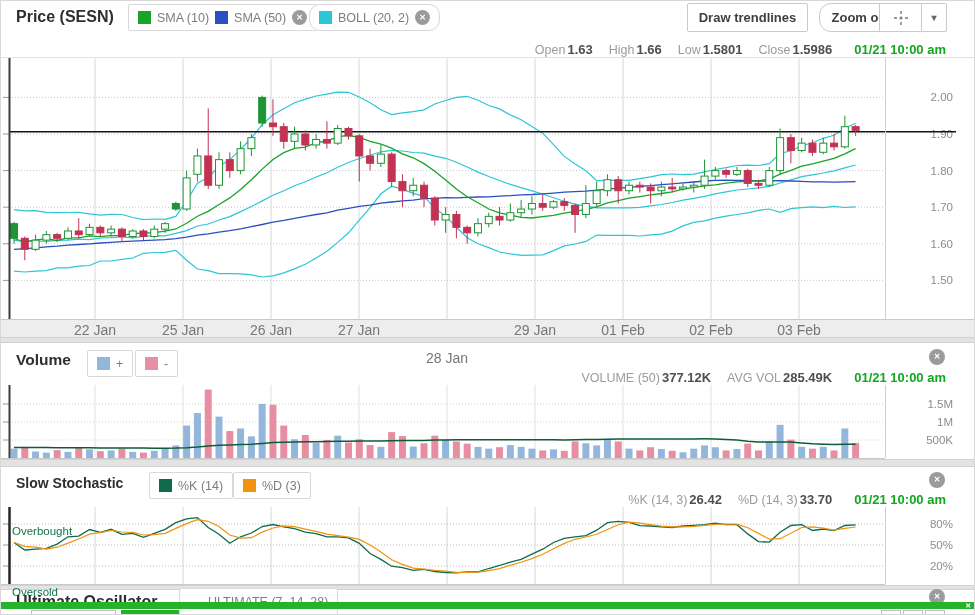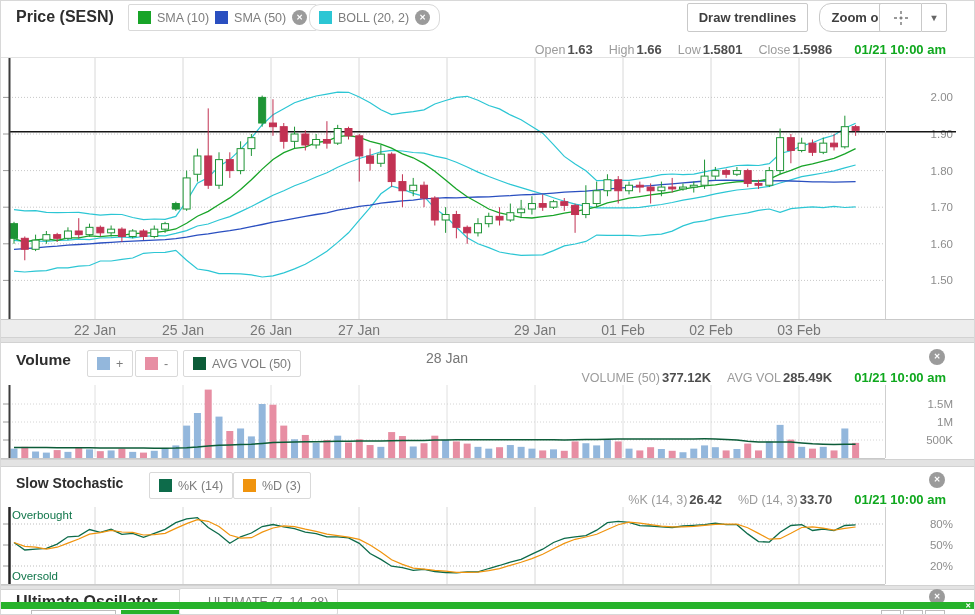--- a/index.html
+++ b/index.html
@@ -63,21 +63,21 @@
                  background:#ededed; border-top:1px solid #c9c9c9; }
   #price-xaxis span { position:absolute; top:2px; width:60px; margin-left:-30px;
                       text-align:center; font-size:14px; color:#767676; }
 
   .divider { position:absolute; left:0; width:975px; background:#e3e3e3;
              border-top:1px solid #d2d2d2; border-bottom:1px solid #d2d2d2; }
   #div1 { top:336px; height:6px; }
   #div2 { top:458px; height:8px; }
   #div3 { top:584px; height:5px; }
 
-  .ob-label { position:absolute; left:11px; font-size:11.5px; color:#11764b; z-index:2; }
+  .ob-label { position:absolute; left:11px; font-size:11.5px; color:#11764b; z-index:2;margin-top:16px; }
   #lbl-overbought { top:508px; }
   #lbl-oversold   { top:569px; }
 
   #green-bar { position:absolute; left:0; top:601px; width:975px; height:7px; z-index:4;
                cursor:pointer; }
   #green-bar span { position:absolute; right:5px; top:0; color:#fff; font-size:7px;
                     line-height:7px; font-weight:bold; }
   .bw { position:absolute; top:609px; height:12px; border:1px solid #bdbdbd; background:#fff;
         cursor:pointer; }
   #bw1 { left:30px;  width:85px; }
@@ -341,24 +341,20 @@
   <span class="panel-title" id="vol-title">Volume</span>
 
   <div class="chip" id="chip-volup">
     <span class="sw" style="background: rgb(147, 183, 220);"></span>
     <span>+</span>
   </div>
   <div class="chip" id="chip-voldown">
     <span class="sw" style="background: rgb(231, 142, 163);"></span>
     <span>-</span>
   </div>
-  <div class="chip" id="chip-avgvol">
-    <span class="sw" style="background: rgb(12, 92, 56);"></span>
-    <span>AVG VOL (50)</span>
-  </div>
 
   <div class="stat-row" id="vol-stats">
     <span><span class="lbl">VOLUME (50)</span><span class="val">377.12K</span></span>
     <span><span class="lbl">AVG VOL</span><span class="val">285.49K</span></span>
     <span class="tstamp" style="color: rgb(15, 168, 30);">01/21 10:00 am</span>
   </div>
   <span class="close-circle" id="vol-close">✕</span>
 
   <svg class="chart" id="svg-vol" width="975" height="74" viewBox="0 384 975 74">
       <line x1="94" y1="384" x2="94" y2="456" stroke="#e0e0e0" stroke-width="1"></line>

